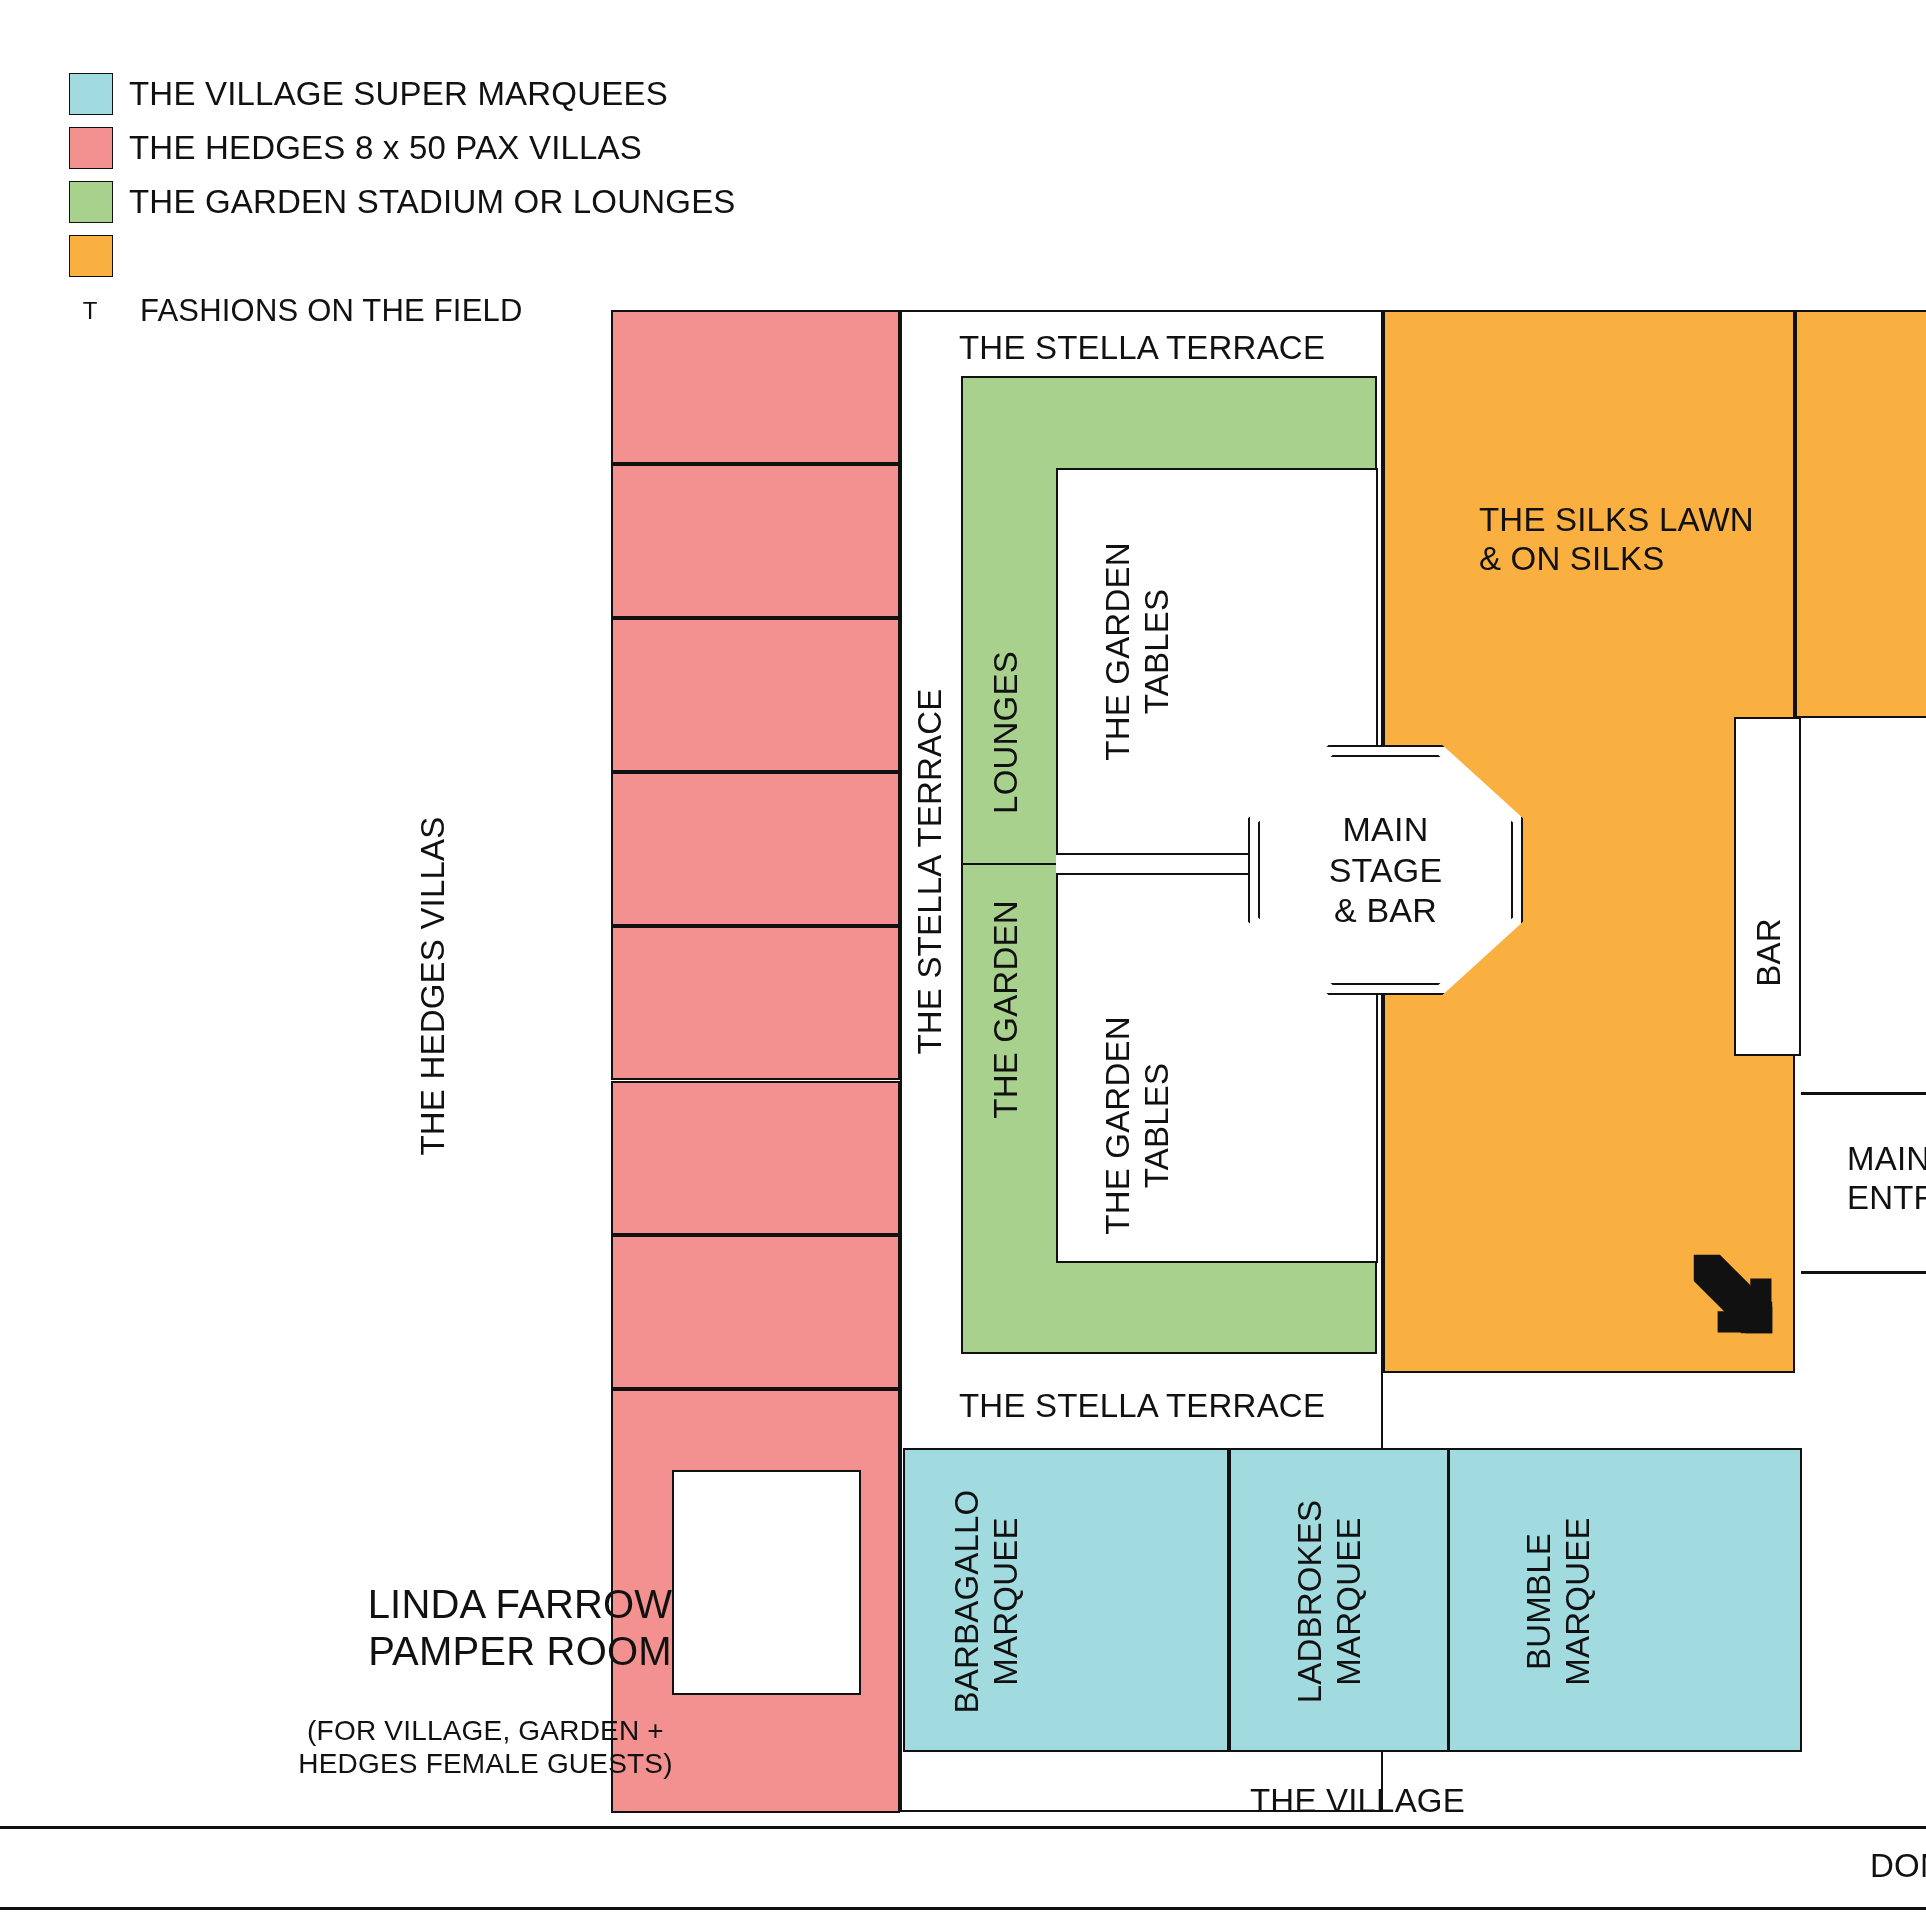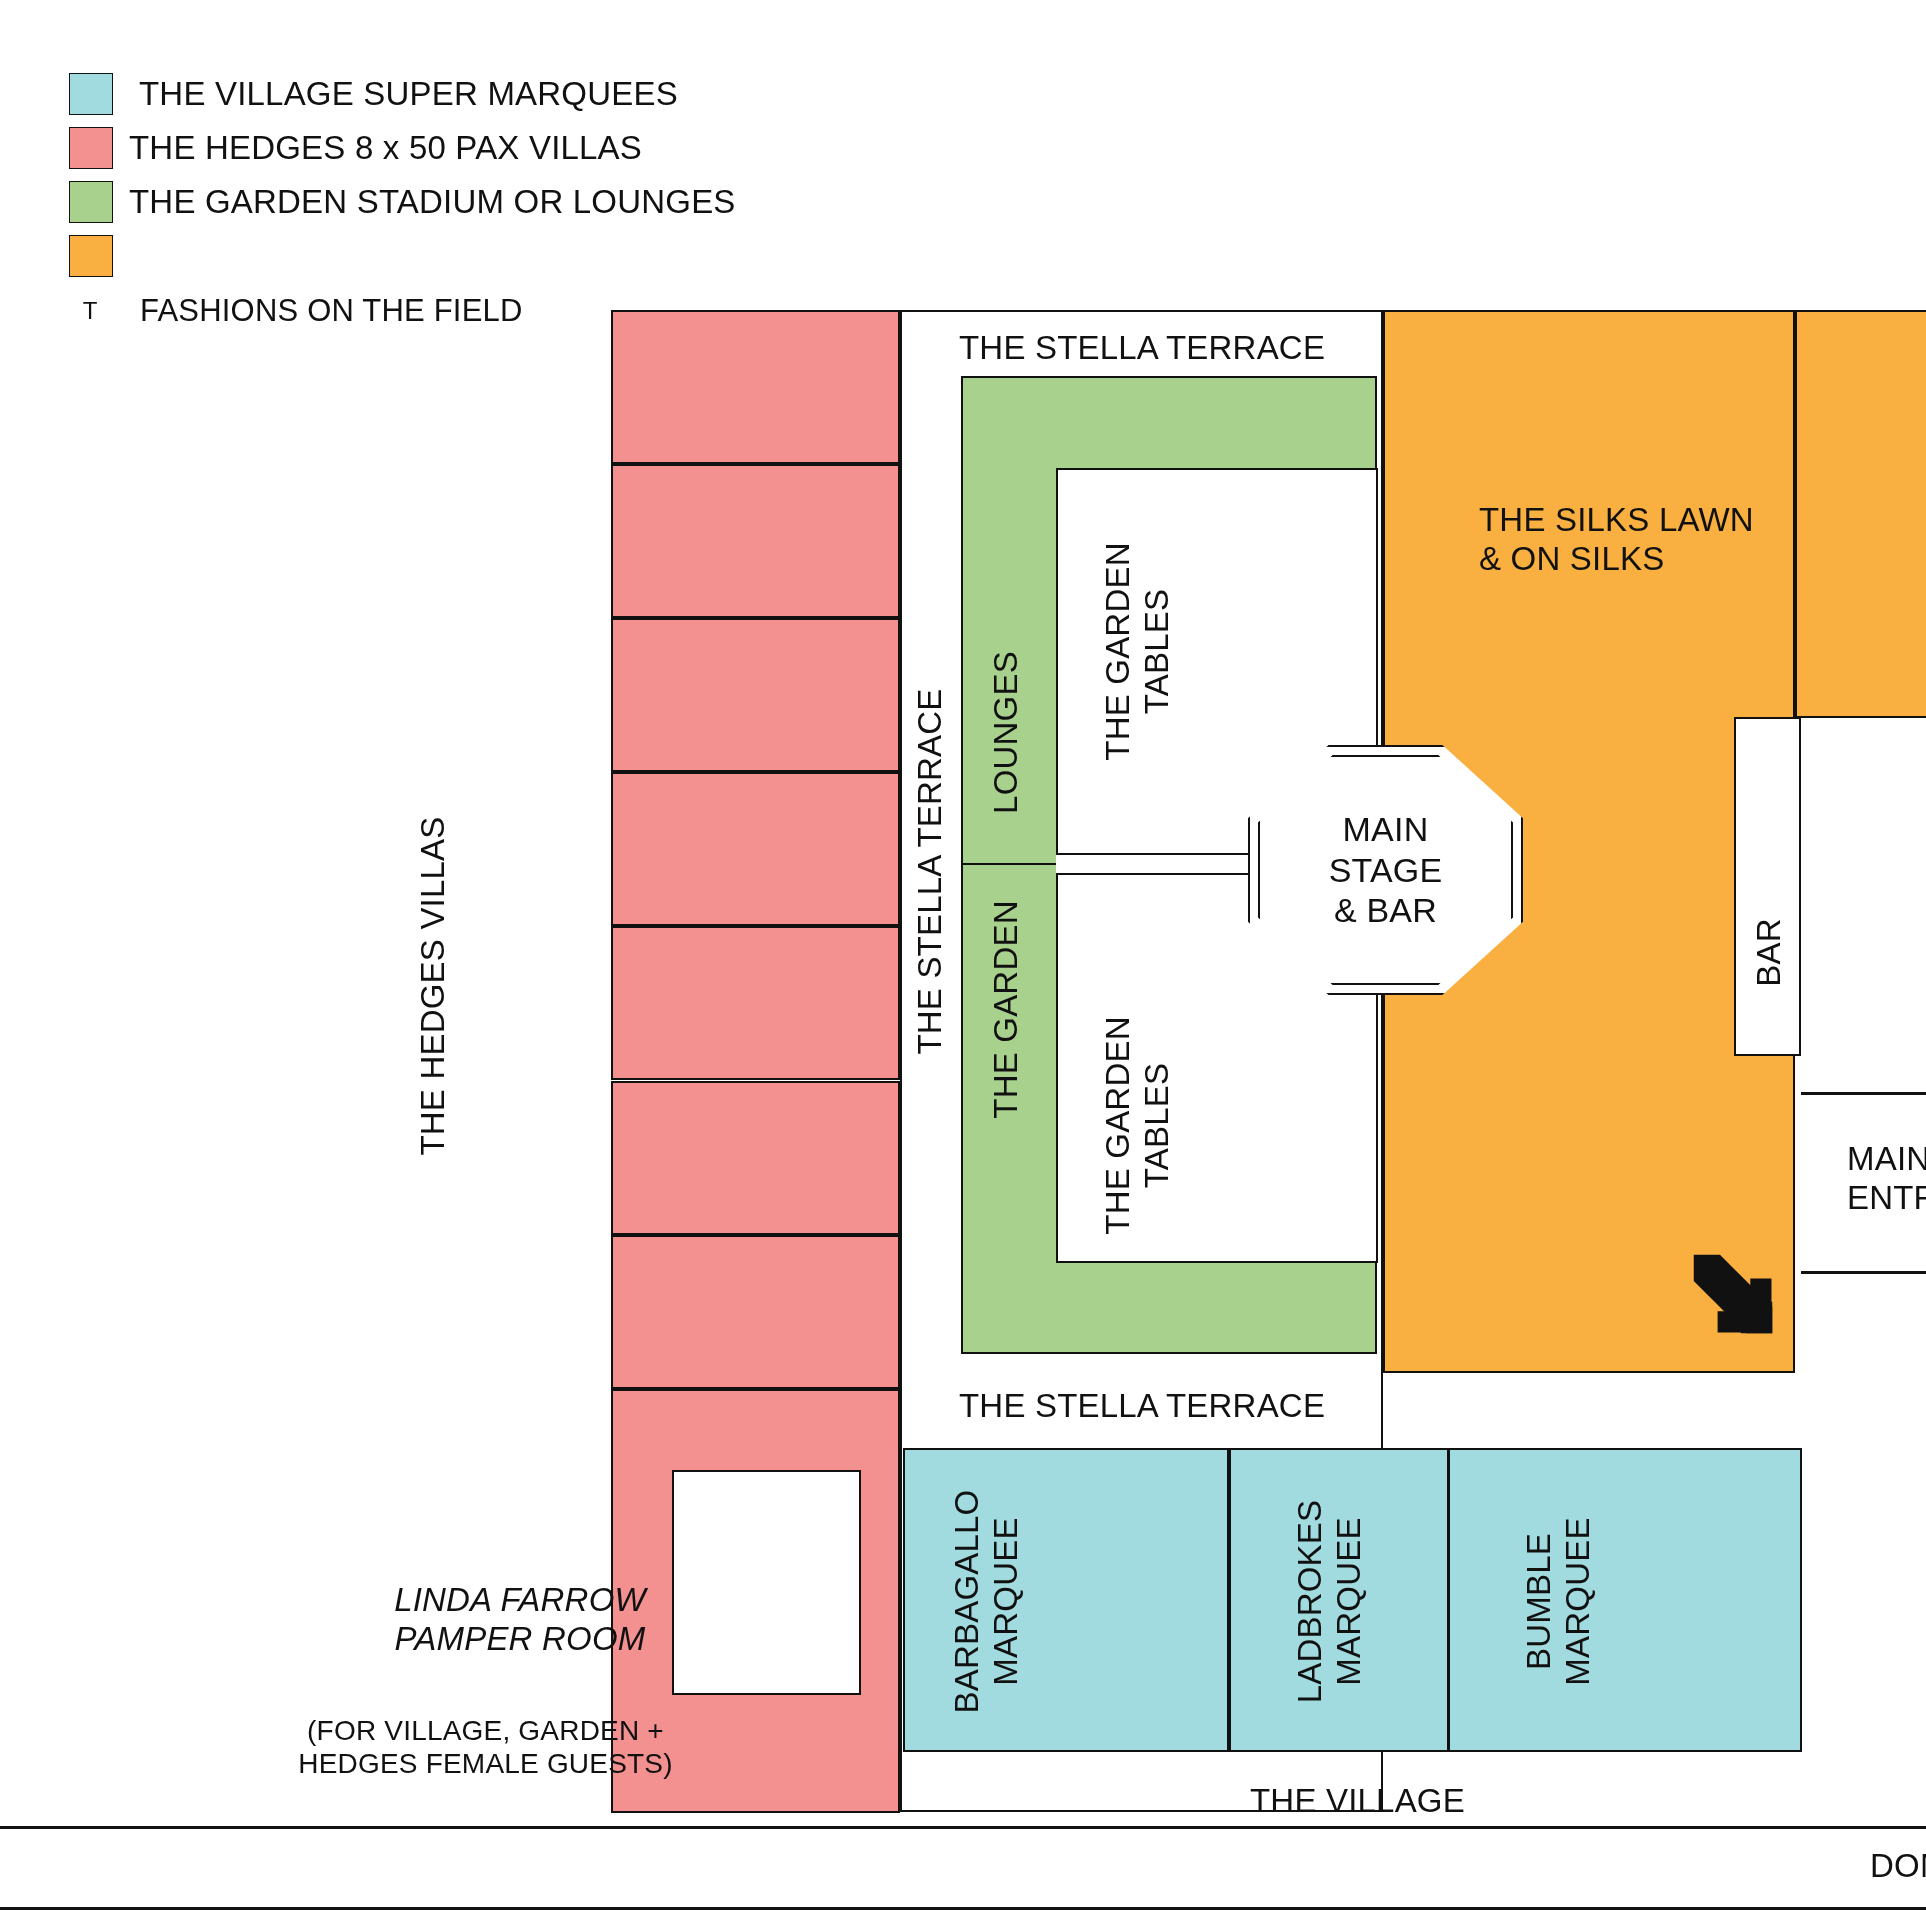--- a/index.html
+++ b/index.html
@@ -108,21 +108,21 @@
   .rule { position: absolute; background: #111111; }
 
   
   .arrow-svg { position: absolute; }
 </style>
 </head>
 <body>
 
 <div id="root">
 
-  <div class="legend-row" style="left:69px; top:73px;gap:10px;">
+  <div class="legend-row" style="left:69px; top:73px;">
     <div class="legend-swatch" style="background:#A2DBDF;"></div>
     <div class="legend-label">THE VILLAGE SUPER MARQUEES</div>
   </div>
   <div class="legend-row" style="left:69px; top:127px;align-items:center;">
     <div class="legend-swatch" style="background:#F2918F;"></div>
     <div class="legend-label">THE HEDGES 8 x 50 PAX VILLAS</div>
   </div>
   <div class="legend-row" style="left:69px; top:181px;">
     <div class="legend-swatch" style="background:#A9D18E;"></div>
     <div class="legend-label">THE GARDEN STADIUM OR LOUNGES</div>
@@ -195,21 +195,21 @@
   <div class="lbl vert center" style="left:990px; top:1601px; width:270px; height:85px; margin-left:-135px; margin-top:-42px;"><span>BARBAGALLO
 MARQUEE</span></div>
   <div class="lbl vert center" style="left:1333px; top:1601px; width:270px; height:85px; margin-left:-135px; margin-top:-42px;"><span>LADBROKES
 MARQUEE</span></div>
   <div class="lbl vert center" style="left:1562px; top:1601px; width:270px; height:85px; margin-left:-135px; margin-top:-42px;"><span>BUMBLE
 MARQUEE</span></div>
 
   <div class="lbl" style="left:1250px; top:1782px;">THE VILLAGE</div>
 
   <div class="blk white" style="left:672px; top:1470px; width:189px; height:225px;"></div>
-  <div class="lbl center" style="left:362px; top:1581px; width:316px; font-size:33px;font-style:italic;"><span>LINDA FARROW
+  <div class="lbl center" style="left:362px; top:1581px; width:316px; font-size:40px;"><span>LINDA FARROW
 PAMPER ROOM</span></div>
   <div class="lbl center sm" style="left:293px; top:1674px; width:385px; font-size:28px;margin-top:40px;"><span>(FOR VILLAGE, GARDEN +
 HEDGES FEMALE GUESTS)</span></div>
 
   <div class="octo-wrap" style="left:1248px; top:745px; width:275px; height:250px;">
     <div class="octo"></div>
     <div class="octo-inner"></div>
     <div class="octo-text">
       <span>MAIN</span>
       <span>STAGE</span>

